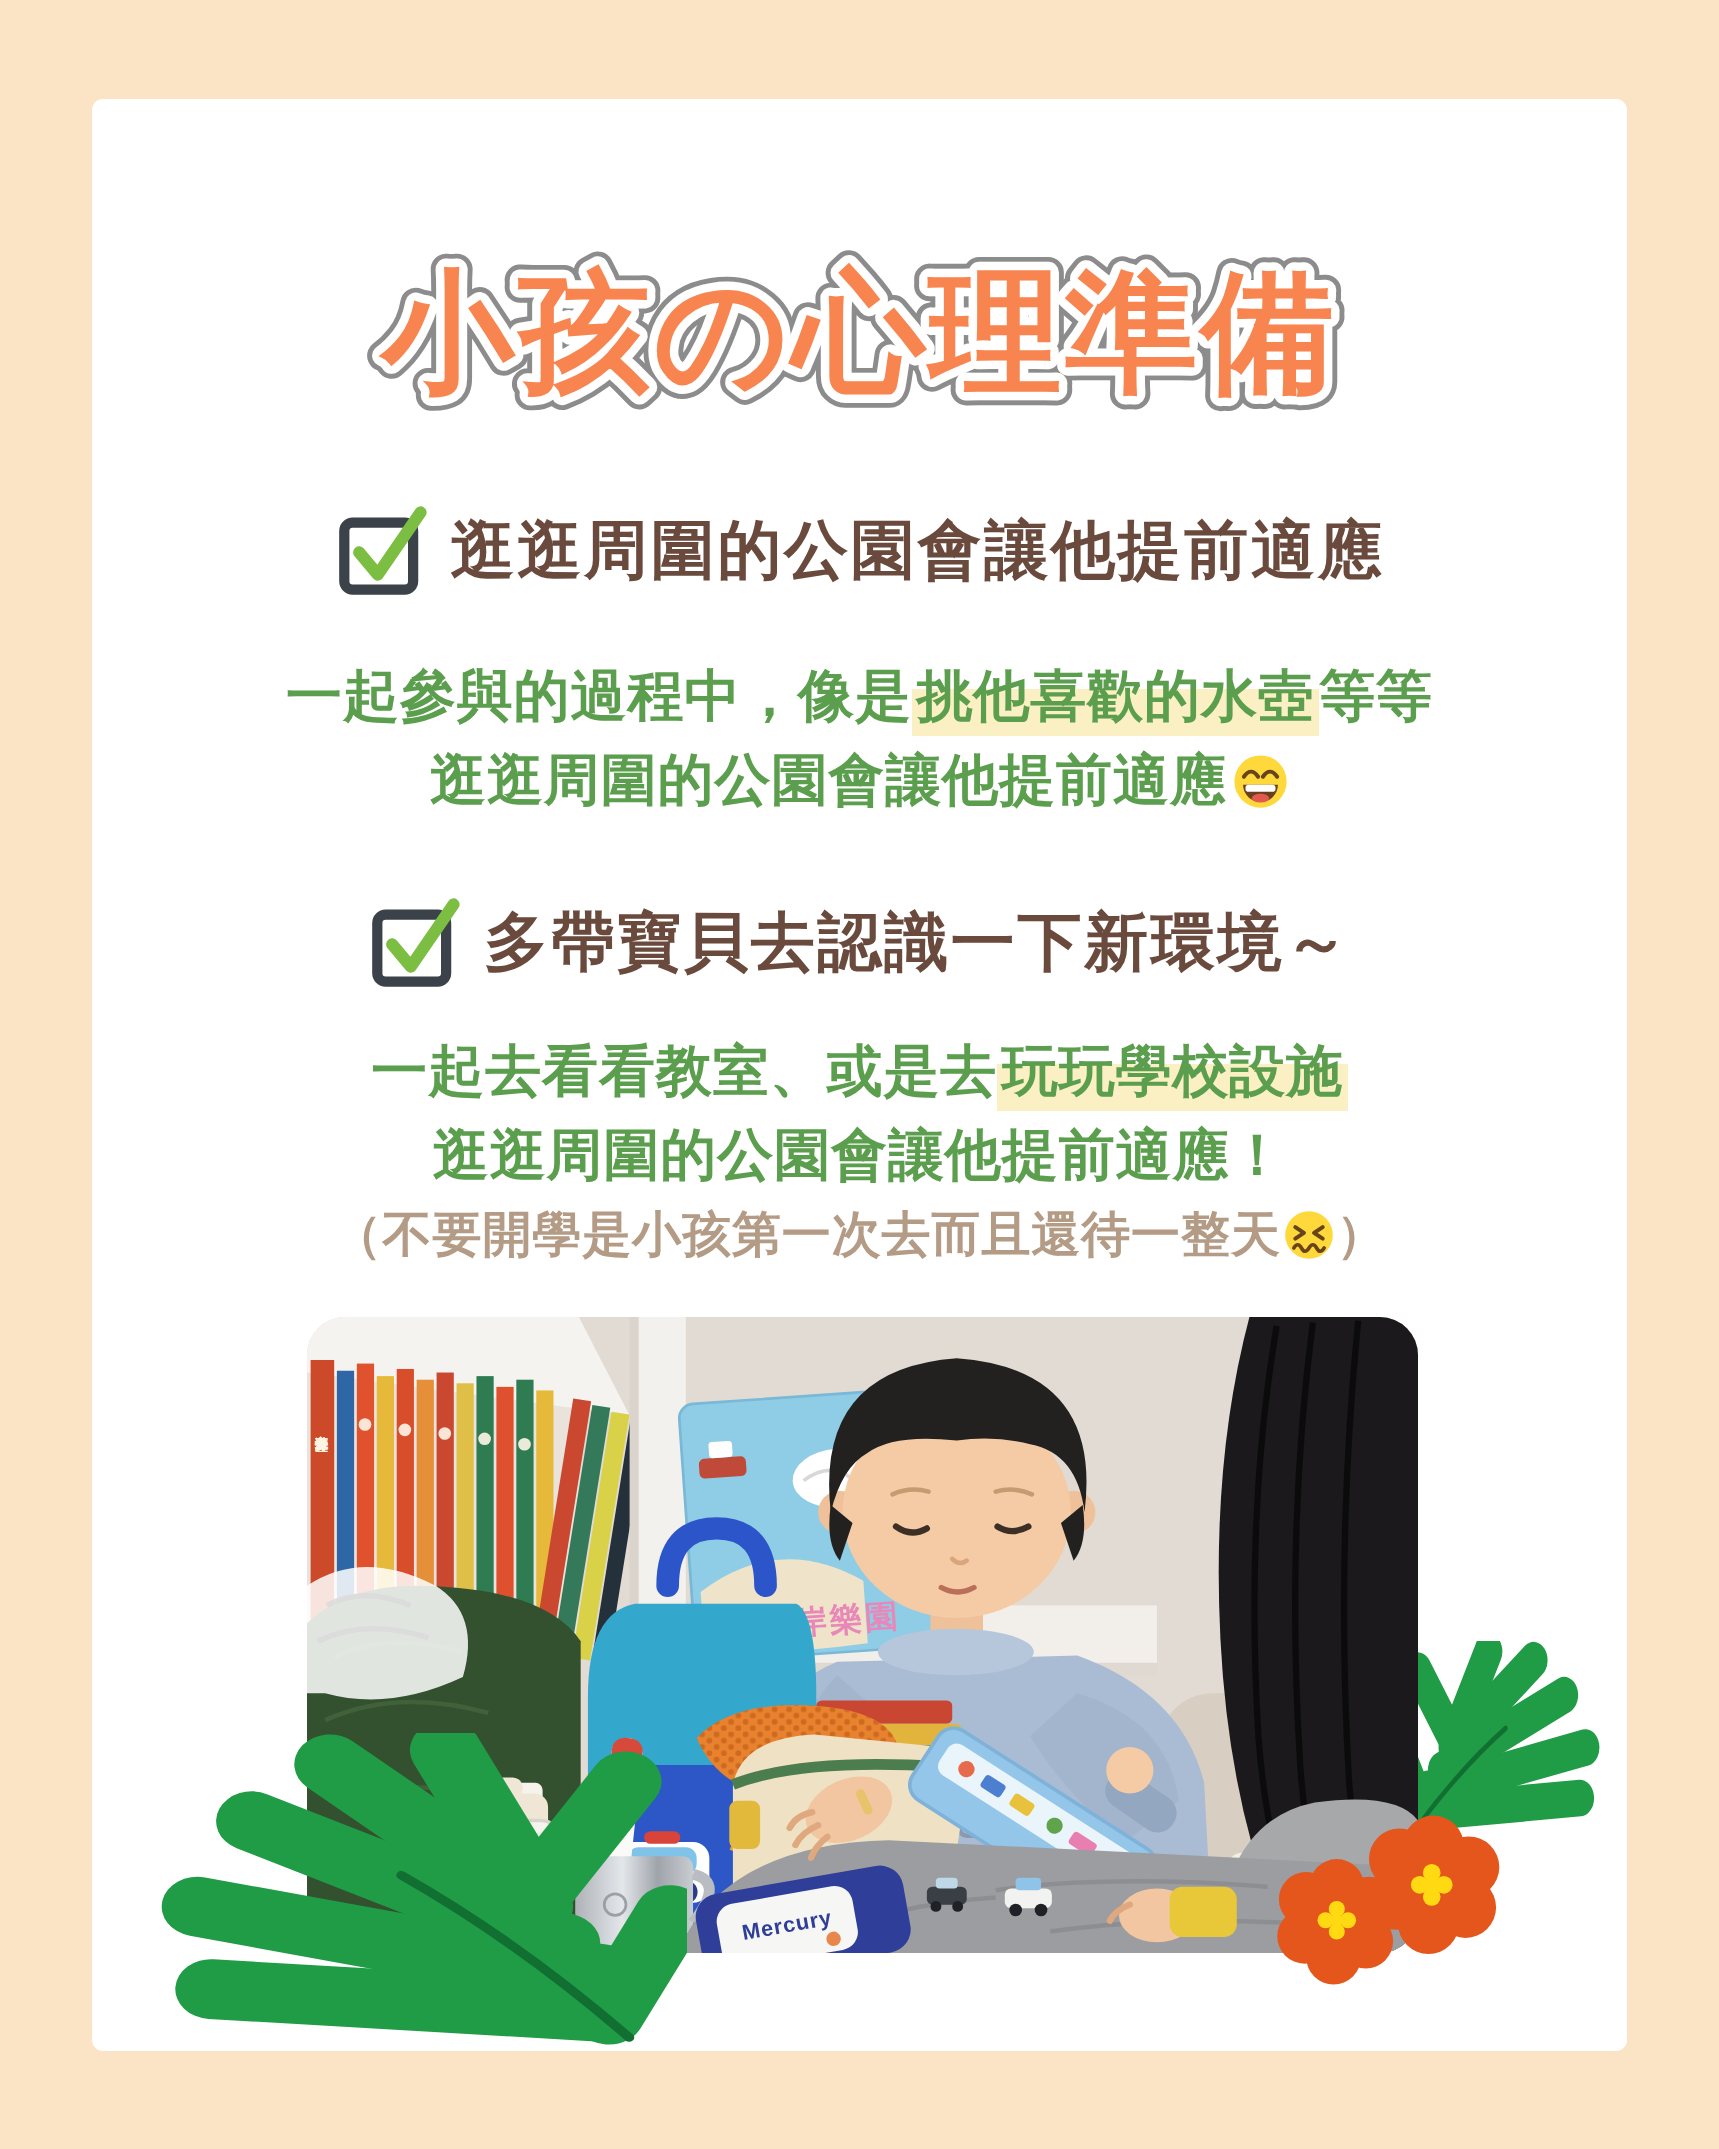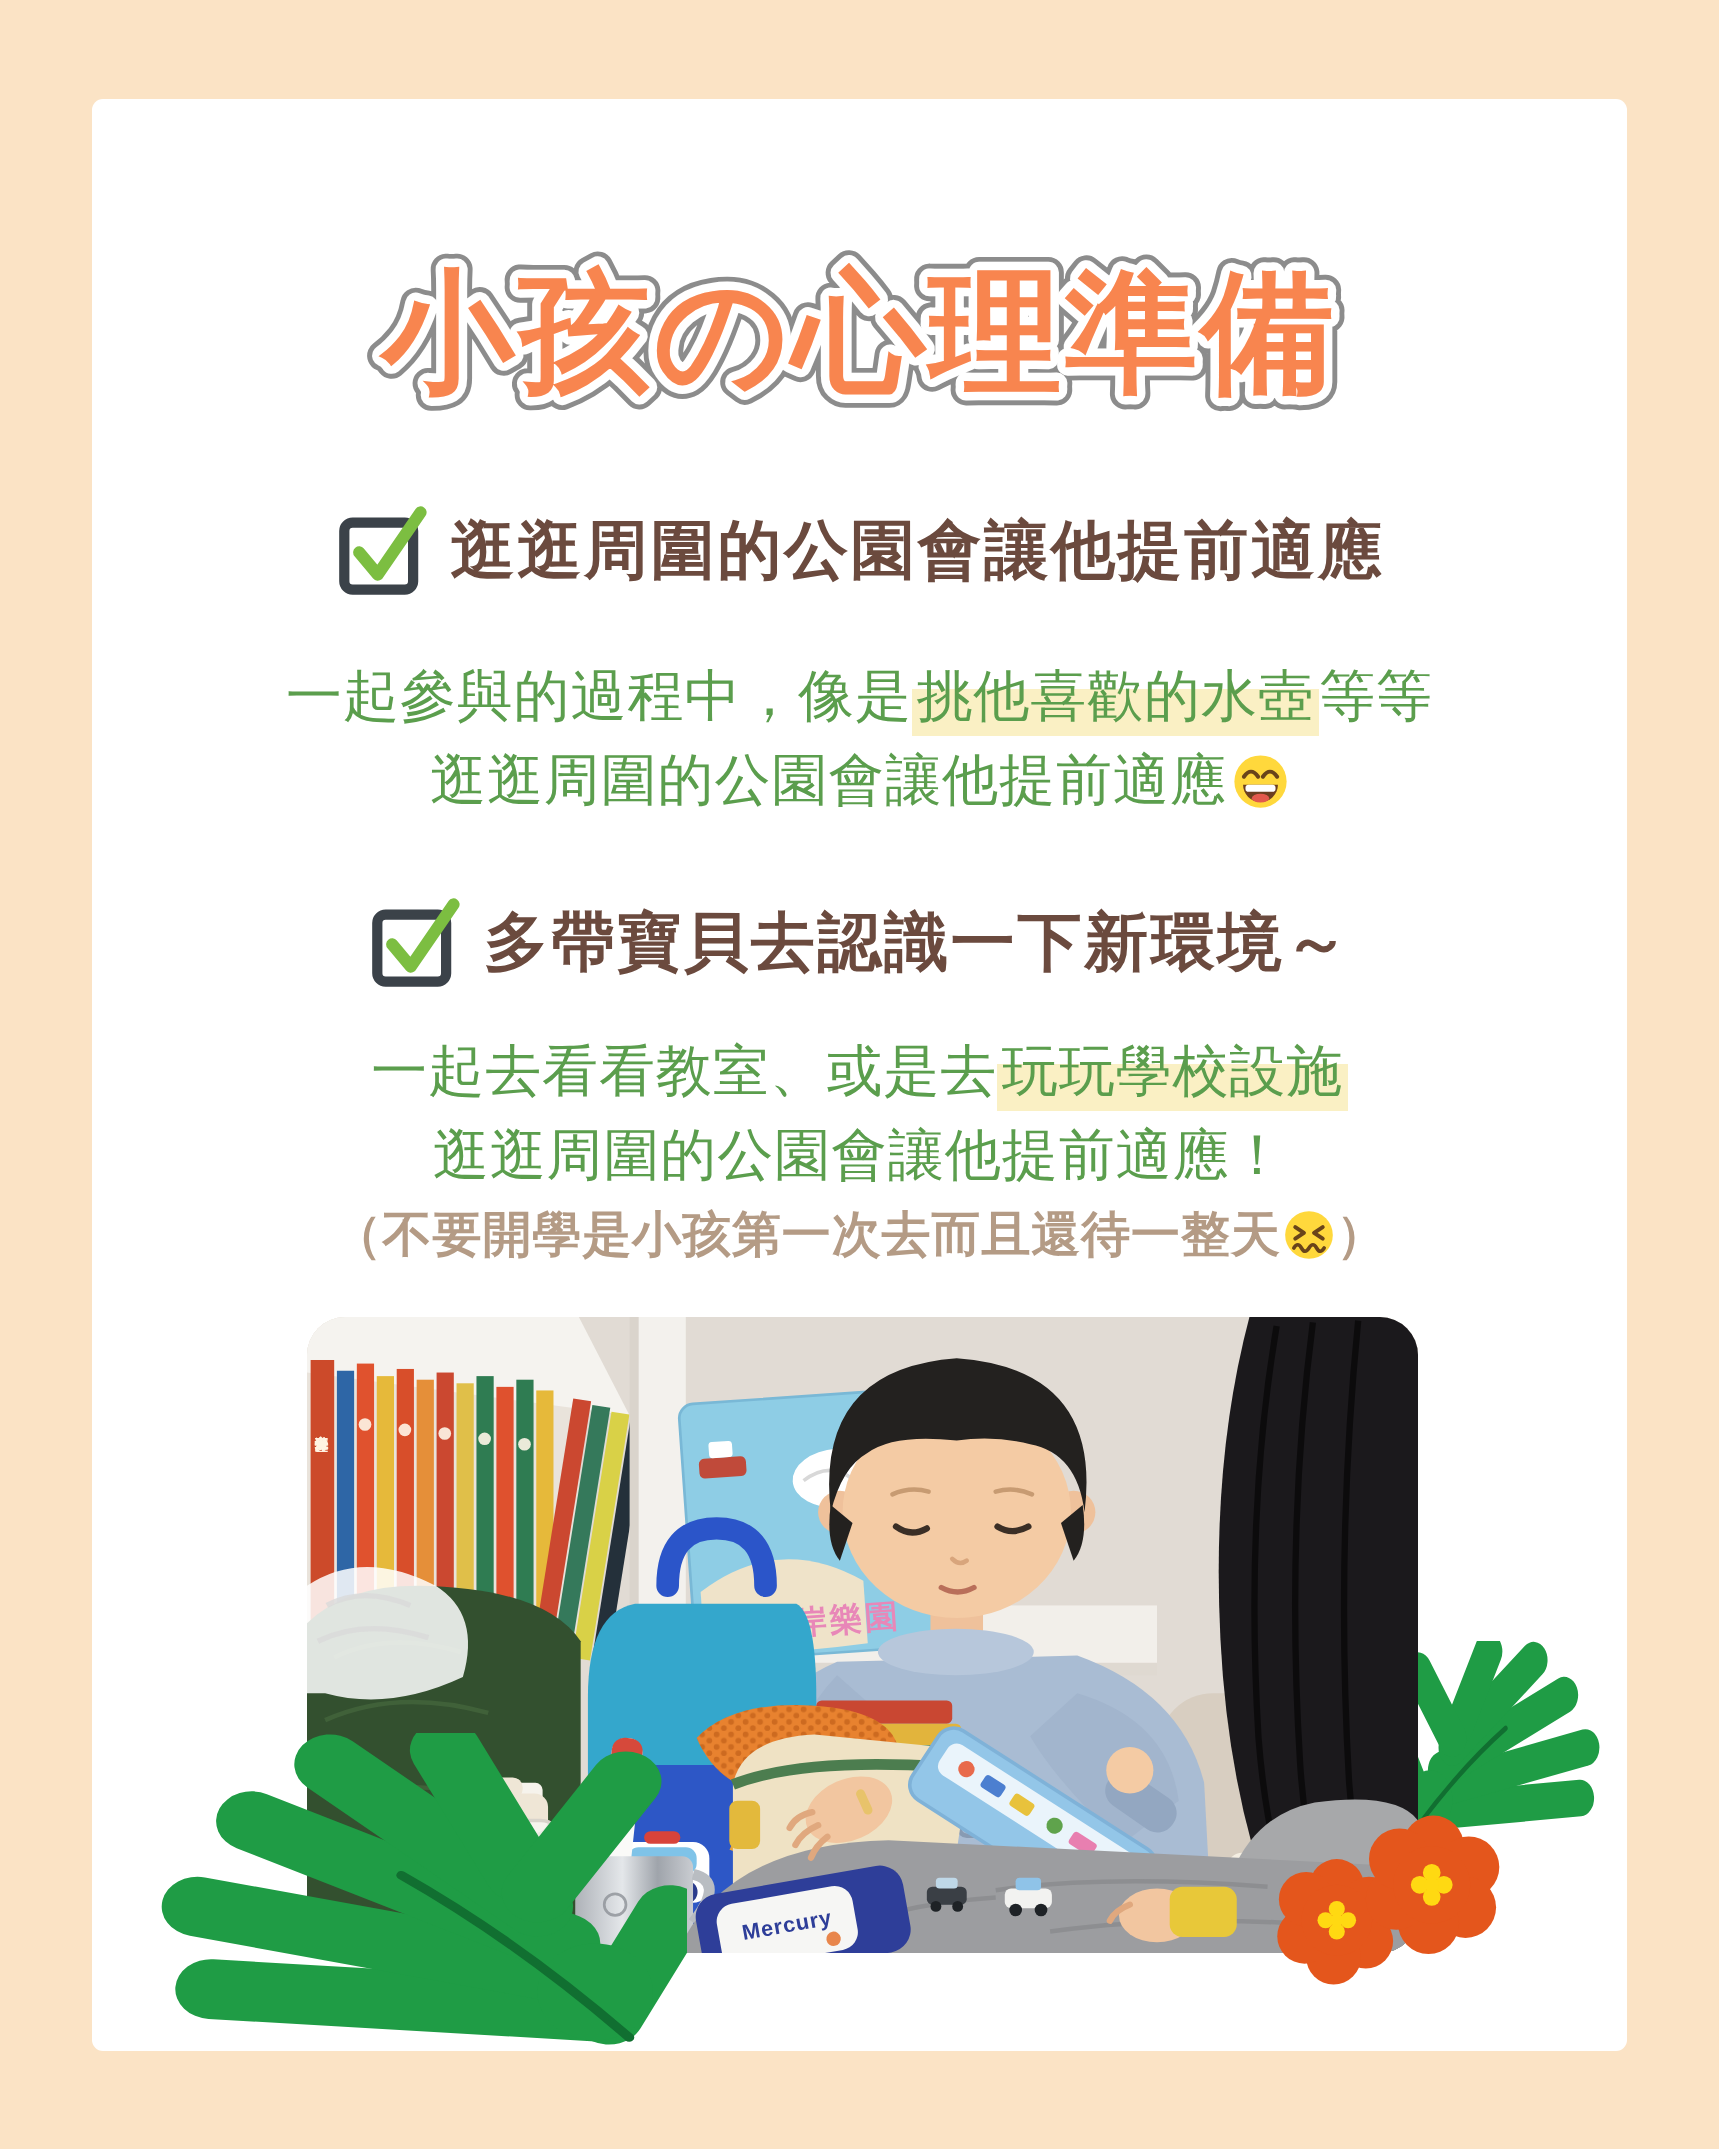--- a/index.html
+++ b/index.html
@@ -12,21 +12,21 @@
   .title-outline{fill:#8C8C8C;stroke:#8C8C8C;stroke-width:30px;stroke-linejoin:round;}
   .title-white{fill:#FFFFFF;stroke:#FFFFFF;stroke-width:19px;stroke-linejoin:round;}
   .title-main{fill:#F8854F;}
   
   .check-row{position:absolute;left:0;width:100%;display:flex;justify-content:center;align-items:center;gap:23px;}
   .row1{top:405px;}
   .row2{top:797px;}
   .checkbox{width:93px;height:93px;flex:0 0 auto;}
   .heading{font-size:64px;font-weight:900;color:#6B4A3E;letter-spacing:2.7px;white-space:nowrap;}
   
-  .para{position:absolute;left:0;width:100%;text-align:center;color:#5B9E4D;font-size:56px;font-weight:400;letter-spacing:0.9px;}
+  .para{position:absolute;left:0;width:100%;text-align:center;color:#5B9E4D;font-size:56px;font-weight:700;letter-spacing:0.9px;}
   .para .line{height:84px;line-height:84px;white-space:nowrap;}
   .para1{top:555px;}
   .para2{top:930px;}
   .hl{background-image:linear-gradient(#FAF0C4,#FAF0C4);background-repeat:no-repeat;background-size:100% 47px;background-position:0 25px;padding:0 4.5px 12.5px 4.5px;}
   .note{position:absolute;left:0;top:1103px;width:100%;text-align:center;color:#B49B85;font-size:49px;font-weight:800;letter-spacing:0.9px;white-space:nowrap;}
   .emoji{width:57px;height:57px;vertical-align:-10.7px;margin-left:5.4px;}
   .emoji-s{width:52px;height:52px;vertical-align:-9.9px;margin:0 1.8px;}
   
   .photo{position:absolute;left:215px;top:1218px;width:1111px;height:636px;border-radius:38px;overflow:hidden;z-index:2;background:#E9E3DB;}
   .photo-svg{display:block;width:100%;height:100%;}

